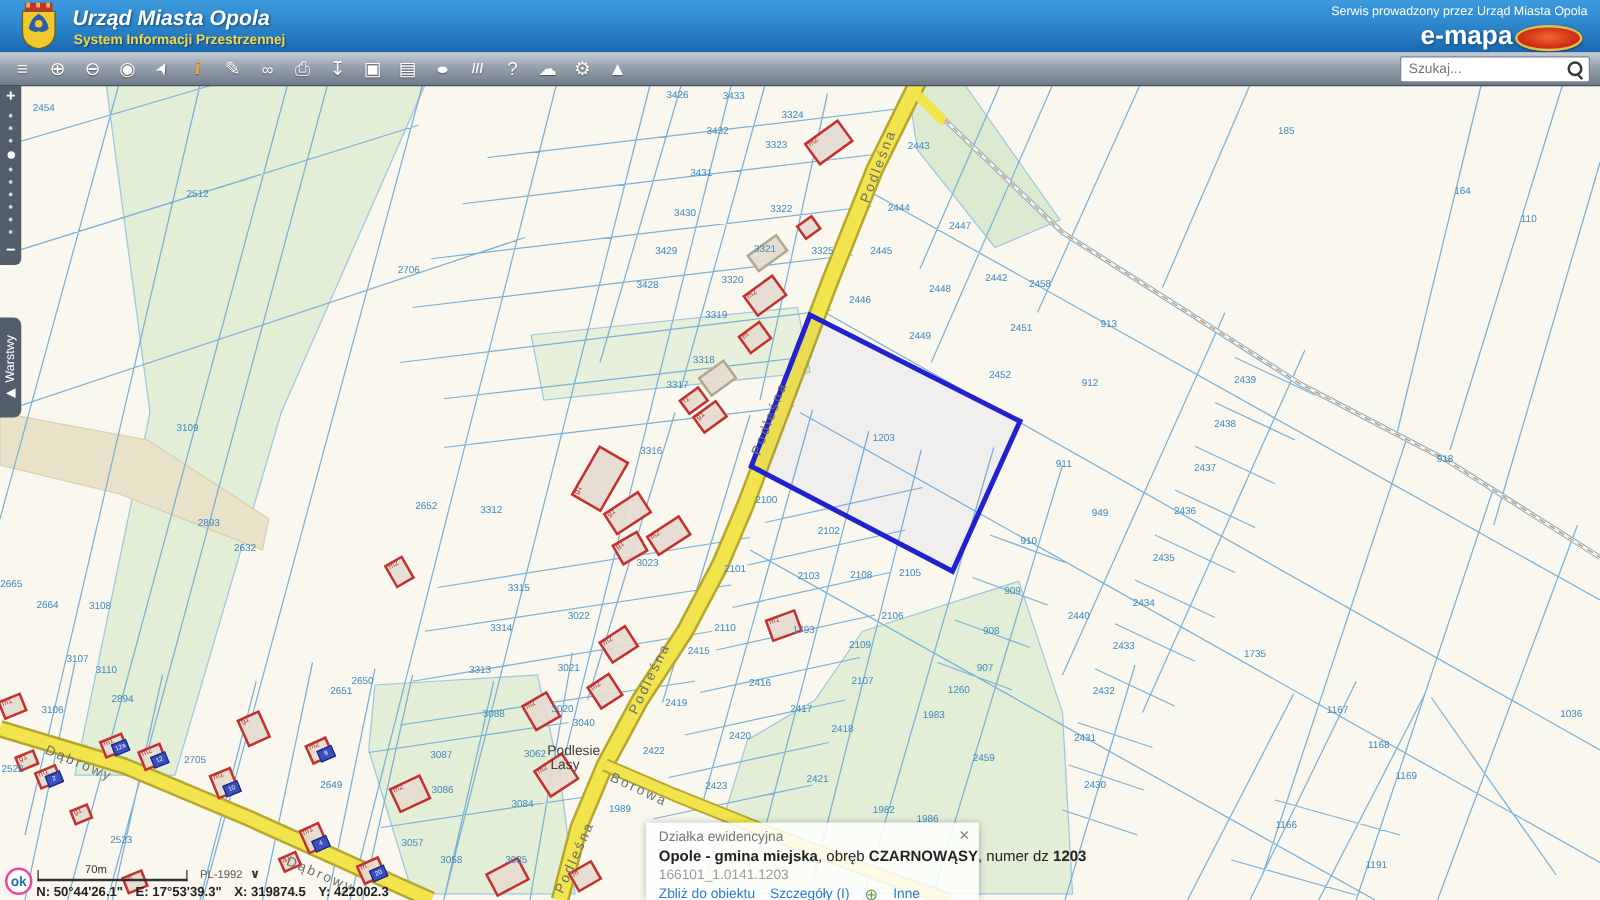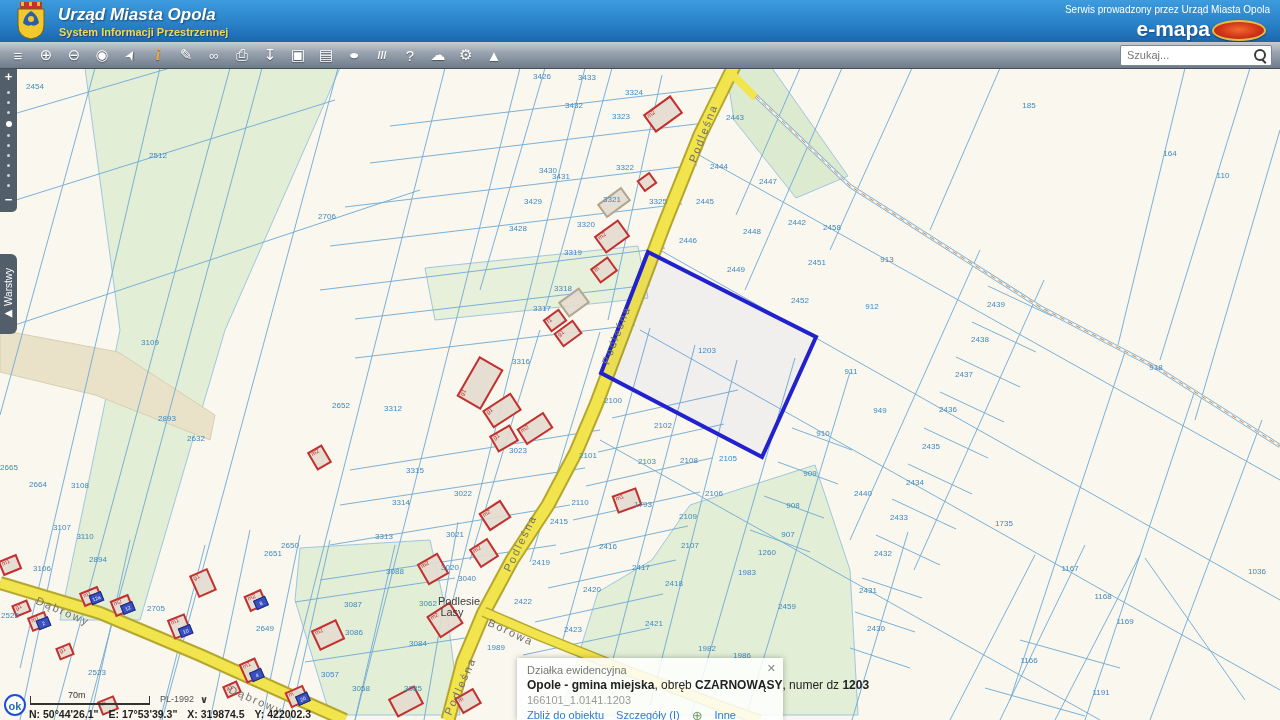--- a/index.html
+++ b/index.html
@@ -74,21 +74,21 @@
   .popup .l2{font-size:12px;color:#222;margin-top:2px;white-space:nowrap;}
   .popup .l2 b{font-weight:bold;}
   .popup .l3{font-size:11px;color:#999;margin-top:2px;}
   .popup .l4{font-size:11px;color:#2b7bd3;margin-top:3px;display:flex;gap:12px;align-items:center;}
   .popup .l4 .lnk{cursor:pointer;white-space:nowrap;}
   .popup .plus{color:#6a9b5f;font-size:13px;line-height:11px;cursor:pointer;}
 
   
   .status{position:absolute;left:0;top:686px;width:520px;height:34px;z-index:10;font-size:10px;}
   .okbtn{position:absolute;left:4px;top:8px;width:22px;height:22px;border-radius:50%;
-    border:2px solid #1d4ed8;background:rgba(255,255,255,.92);color:#2a6fb0;font-weight:bold;
+    border:2px solid #ec4899;background:rgba(255,255,255,.92);color:#2a6fb0;font-weight:bold;
     font-size:11px;text-align:center;line-height:21px;cursor:pointer;box-sizing:border-box;}
   .scale{position:absolute;left:30px;top:10px;width:118px;height:7px;
     border-left:1px solid #333;border-right:1px solid #333;border-bottom:2px solid #333;}
   .scale-lbl{position:absolute;left:68px;top:4px;font-size:9px;color:#333;}
   .crs{position:absolute;left:160px;top:8px;font-size:9px;color:#555;}
   .crs-arrow{position:absolute;left:200px;top:8px;font-size:10px;color:#333;font-weight:bold;cursor:pointer;}
   .coords{position:absolute;left:29px;top:22px;font-size:10.5px;font-weight:bold;color:#222;white-space:nowrap;}
   .coords span{margin-right:10px;}
 
   
@@ -263,21 +263,21 @@
         <span class="btype">m</span>
       </div>
       <div class="bld" style="left: 224px; top: 682.5px; width: 12px; height: 9px; transform: rotate(-24deg);">
         <span class="btype">a1</span>
       </div>
       <div class="plbl" style="left: 542px; top: 76px;">3426</div>
       <div class="plbl" style="left: 587px; top: 77px;">3433</div>
       <div class="plbl" style="left: 634px; top: 92px;">3324</div>
       <div class="plbl" style="left: 574px; top: 105px;">3432</div>
       <div class="plbl" style="left: 621px; top: 116px;">3323</div>
-      <div class="plbl" style="left: 561px; top: 138px; margin-top: 38px;">3431</div>
+      <div class="plbl" style="left: 561px; top: 138px;">3431</div>
       <div class="plbl" style="left: 548px; top: 170px;">3430</div>
       <div class="plbl" style="left: 625px; top: 167px;">3322</div>
       <div class="plbl" style="left: 533px; top: 201px;">3429</div>
       <div class="plbl" style="left: 612px; top: 199px;">3321</div>
       <div class="plbl" style="left: 518px; top: 228px;">3428</div>
       <div class="plbl" style="left: 586px; top: 224px;">3320</div>
       <div class="plbl" style="left: 573px; top: 252px;">3319</div>
       <div class="plbl" style="left: 563px; top: 288px;">3318</div>
       <div class="plbl" style="left: 35px; top: 86px;">2454</div>
       <div class="plbl" style="left: 158px; top: 155px;">2512</div>

